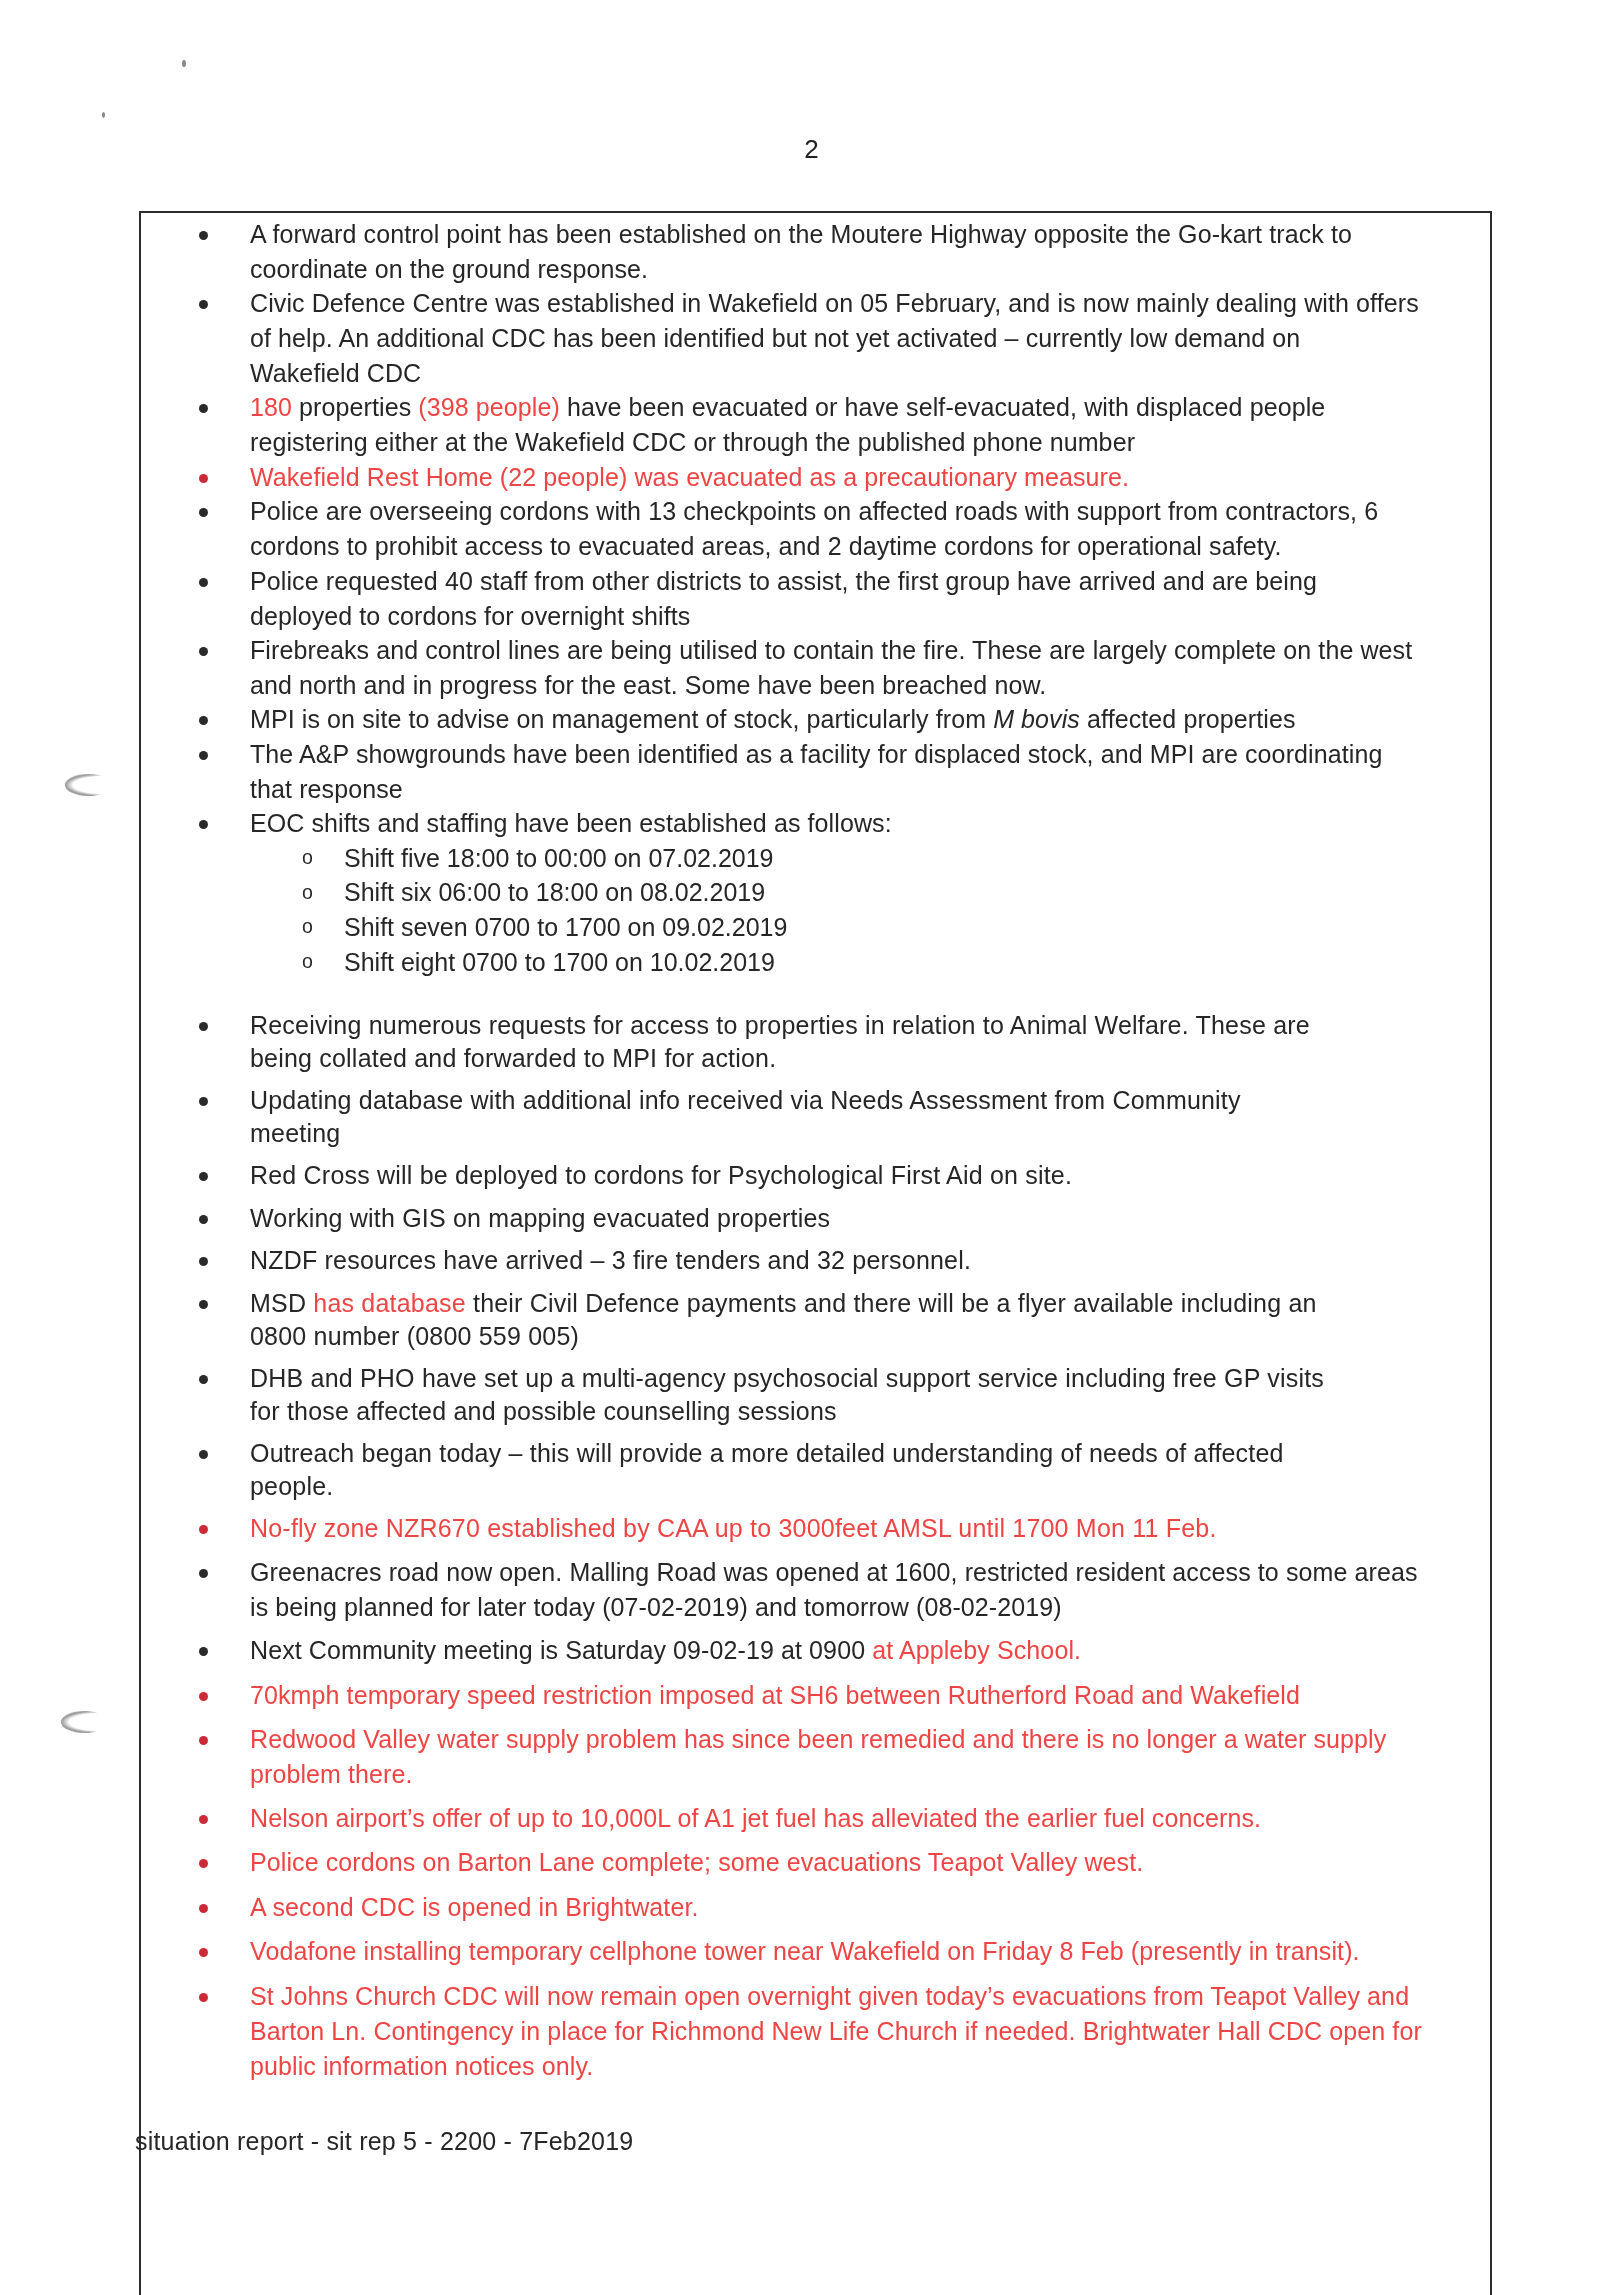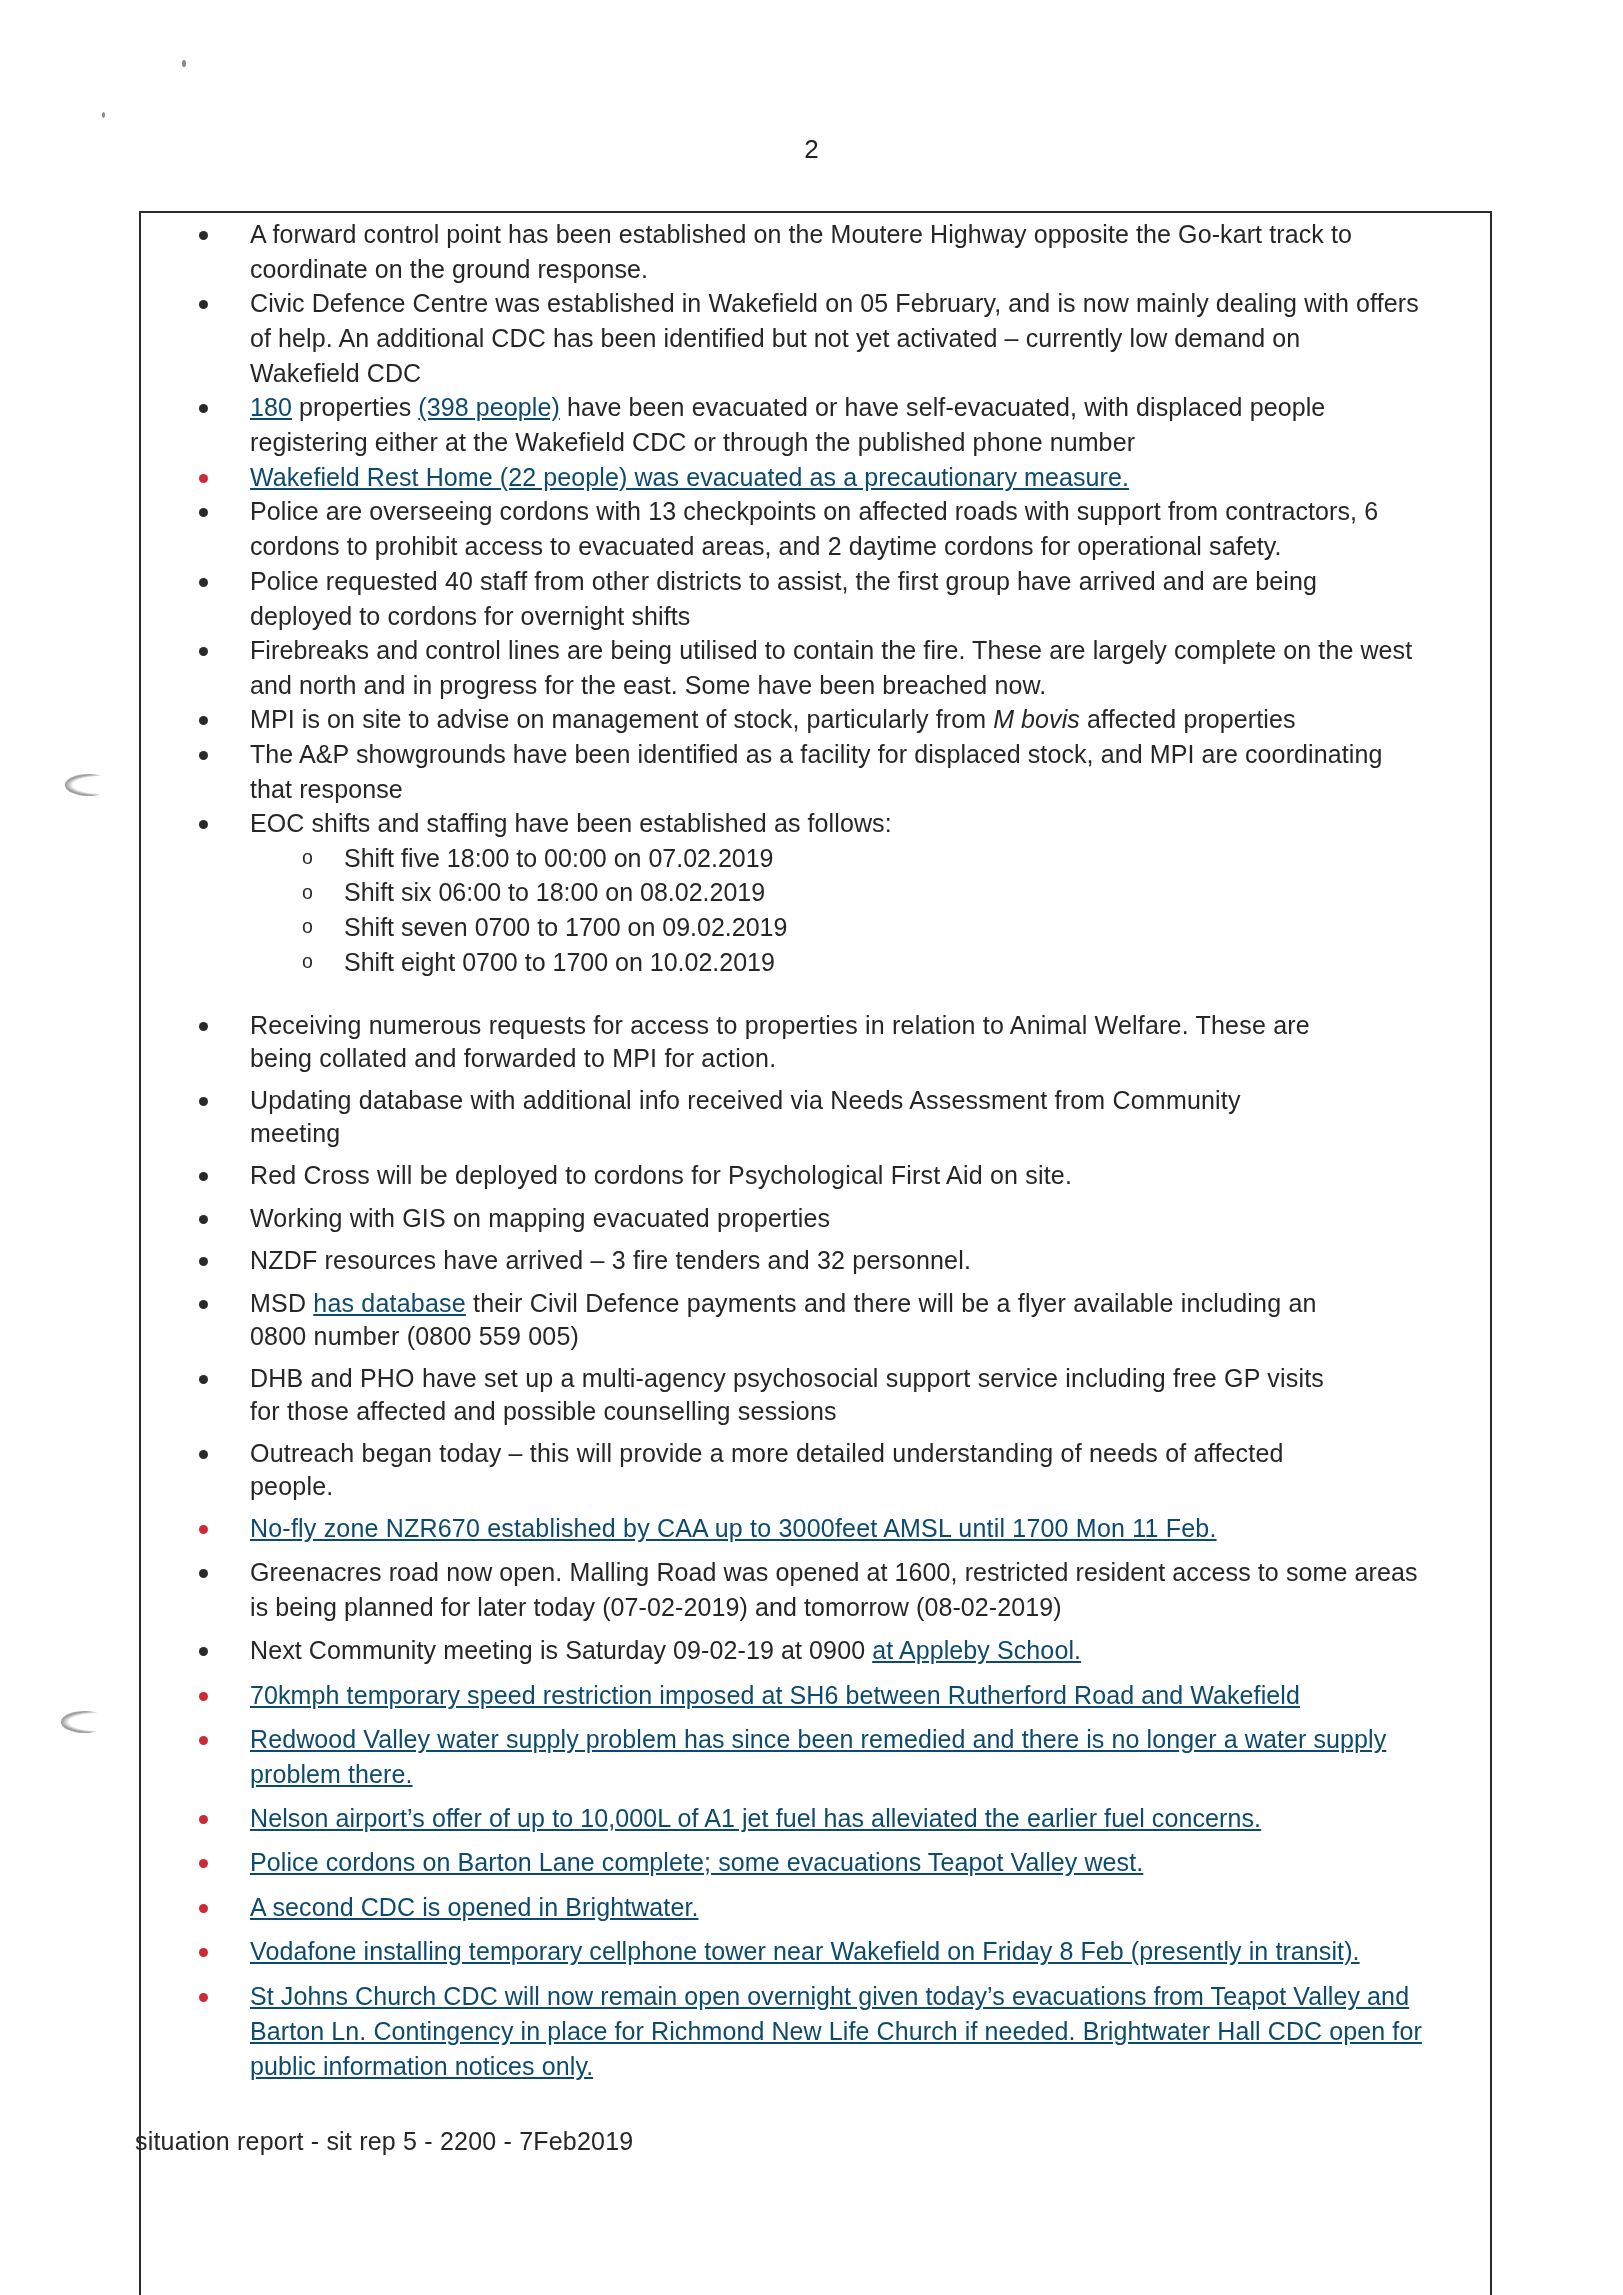--- a/index.html
+++ b/index.html
@@ -82,21 +82,21 @@
       line-height: 35px;
       letter-spacing: 0.1px;
     }
     .arial {
       font-family: "Liberation Sans", sans-serif;
       font-size: 25px;
       line-height: 33px;
       letter-spacing: 0.2px;
     }
     .black { color: #262626; }
-    .red, .redtxt { color: #0c4a6e; text-decoration: underline; }
+    .red, .redtxt { color: #ef4444; }
     .sub-bullet {
       position: absolute;
       left: 161px;
       font-family: "Liberation Sans", sans-serif;
       font-size: 19.6px;
       color: #2a2a2a;
     }
     .sub-text {
       position: absolute;
       left: 203px;

